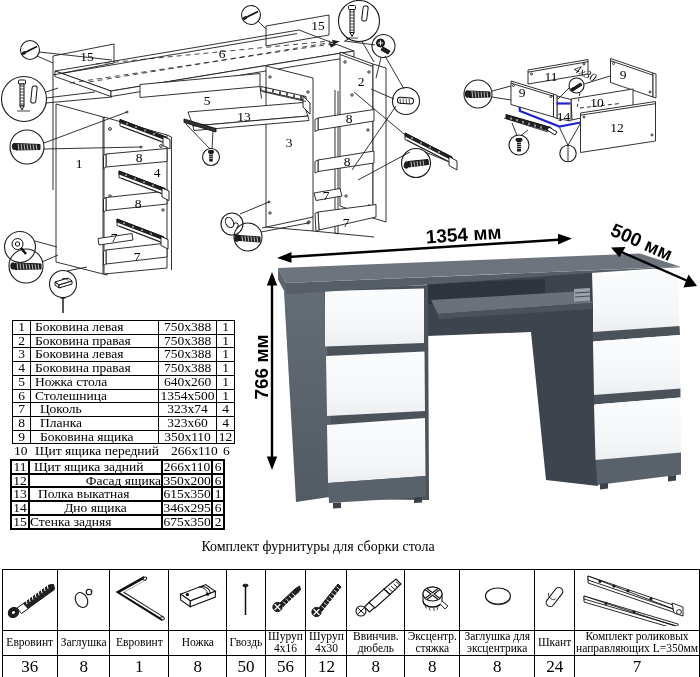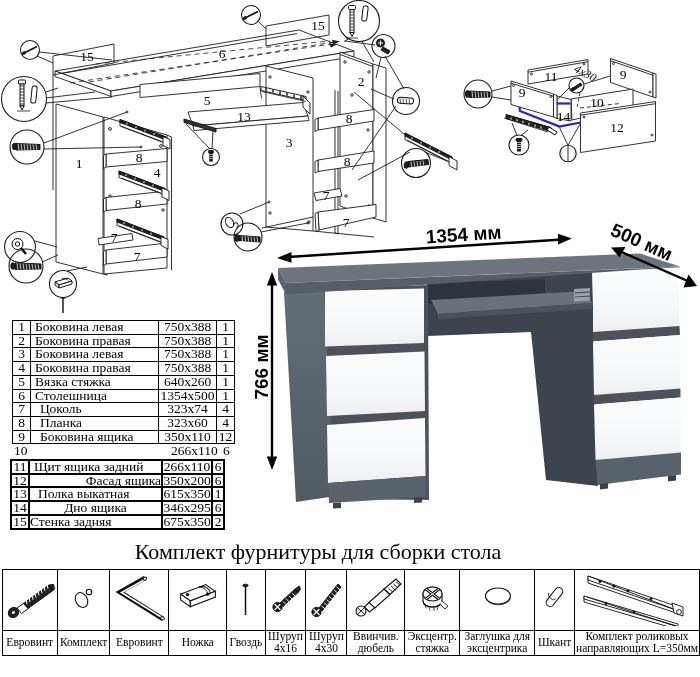--- a/index.html
+++ b/index.html
@@ -9,21 +9,21 @@
 
 #pt1{position:absolute;left:12px;top:320px;border-collapse:collapse;font-size:13.5px}
 #pt1 td{border:1px solid #000;padding:0;height:12.7px;line-height:12.7px;white-space:nowrap}
 #pt2{position:absolute;left:10px;top:459px;border-collapse:collapse;font-size:13.5px}
 #pt2 td{border:2px solid #000;padding:0;height:11.7px;line-height:11.7px;white-space:nowrap}
 .cn{text-align:center}
 .nm1{padding-left:4px !important}
 #row10{position:absolute;left:11px;top:443px;width:230px;height:16px;font-size:13.5px;line-height:16px;white-space:nowrap}
 #row10 span{position:absolute}
 
-#hwtitle{position:absolute;left:0px;top:539px;width:636px;text-align:center;font-size:22px}
+#hwtitle{position:absolute;left:0px;top:539px;width:636px;text-align:center;font-size:14px}
 #hw{position:absolute;left:1.5px;top:569px;border-collapse:collapse;table-layout:fixed}
 #hw td{border:1.5px solid #000;padding:0;text-align:center;overflow:hidden;vertical-align:middle}
 #hw .ic{height:56px}
 #hw .lb{height:24px;font-size:11.5px;line-height:11.8px}
 #hw .nm{height:21px;font-size:17px;line-height:21px}
 </style>
 </head>
 <body>
 <svg id="dwg" width="700" height="677" viewBox="0 0 700 677" fill="none" stroke="none">
 <defs>
@@ -439,21 +439,21 @@
         <td class="cn">1</td>
       </tr>
 <tr>
         <td class="cn">4</td>
         <td class="nm1">Боковина правая</td>
         <td class="cn">750х388</td>
         <td class="cn">1</td>
       </tr>
 <tr>
         <td class="cn">5</td>
-        <td class="nm1">Вязка стяжка</td>
+        <td class="nm1">Ножка стола</td>
         <td class="cn">640х260</td>
         <td class="cn">1</td>
       </tr>
 <tr>
         <td class="cn">6</td>
         <td class="nm1">Столешница</td>
         <td class="cn">1354х500</td>
         <td class="cn">1</td>
       </tr>
 <tr>
@@ -471,20 +471,21 @@
 <tr>
         <td class="cn">9</td>
         <td class="nm1" style="padding-left:9px !important">Боковина ящика</td>
         <td class="cn">350х110</td>
         <td class="cn">12</td>
       </tr>
 </tbody>
   </table>
 <div id="row10">
     <span style="left:3px">10</span>
+    <span style="left:24px">Щит ящика передний</span>
     <span style="left:160px">266х110</span>
     <span style="left:212px">6</span>
   </div>
 
 <table id="pt2">
 <tbody>
       <tr>
         <td class="cn" style="width:16px">11</td>
         <td class="nm1" style="width:127px">Щит ящика задний</td>
         <td class="cn" style="width:48px">266х110</td>
@@ -625,26 +626,40 @@
               <polygon points="8,26 102,54 102,57 8,29"></polygon>
               <polygon points="8,26 8,32 100,59 102,57"></polygon>
               <line x1="8" y1="29" x2="101" y2="56"></line>
               <circle cx="30" cy="33.5" r="1.1" fill="#111"></circle>
               <circle cx="58" cy="42" r="1.1" fill="#111"></circle>
             </g>
           </svg></td>
 </tr>
 <tr>
 <td class="lb">Евровинт</td>
-<td class="lb">Комплект</td>
+<td class="lb">Заглушка</td>
 <td class="lb">Евровинт</td>
 <td class="lb">Ножка</td>
 <td class="lb">Гвоздь</td>
 <td class="lb">Шуруп<br>4х16</td>
 <td class="lb">Шуруп<br>4х30</td>
 <td class="lb">Ввинчив.<br>дюбель</td>
 <td class="lb">Эксцентр.<br>стяжка</td>
 <td class="lb">Заглушка для<br>эксцентрика</td>
 <td class="lb">Шкант</td>
 <td class="lb">Комплект роликовых<br>направляющих L=350мм</td>
 </tr>
+<tr>
+<td class="nm">36</td>
+        <td class="nm">8</td>
+        <td class="nm">1</td>
+        <td class="nm">8</td>
+        <td class="nm">50</td>
+        <td class="nm">56</td>
+        <td class="nm">12</td>
+        <td class="nm">8</td>
+        <td class="nm">8</td>
+        <td class="nm">8</td>
+        <td class="nm">24</td>
+        <td class="nm">7</td>
+</tr>
 </tbody>
   </table>
 
 </body></html>

